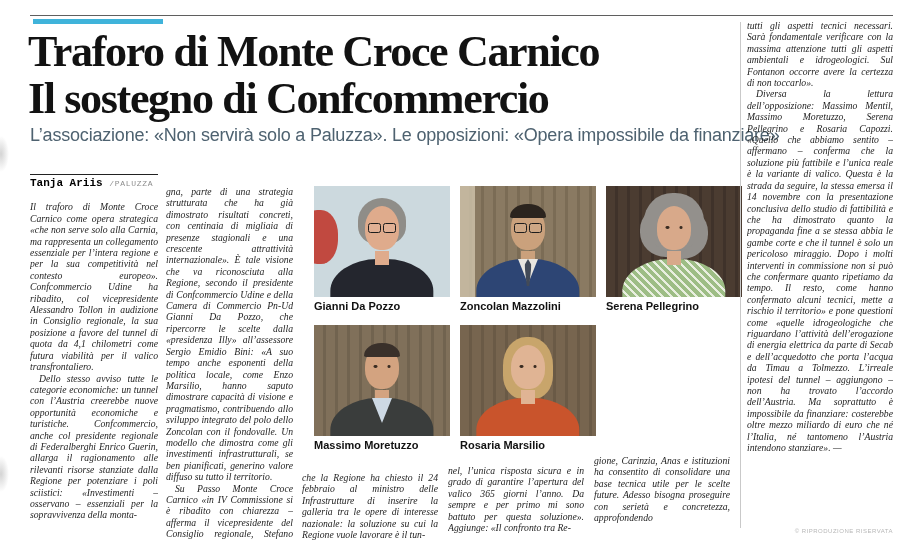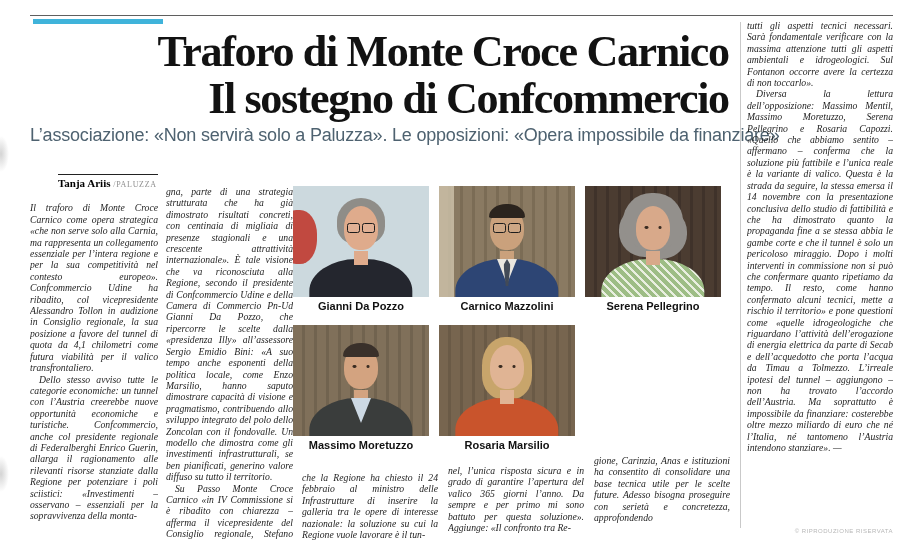--- a/index.html
+++ b/index.html
@@ -33,29 +33,29 @@
   .col1{left:30px;top:174px;width:128px;height:368px;}
   .col2{left:166px;top:186px;width:127px;height:356px;}
   .col3{left:302px;top:472px;width:136px;height:84px;}
   .col4{left:448px;top:465px;width:136px;height:84px;}
   .col5{left:594px;top:455px;width:136px;height:84px;}
   .colR{left:747px;top:20px;width:146px;height:502px;}
   .divider-v{left:740px;top:22px;width:1px;height:506px;background:#c9c9c9;}
   
   .byline{
     border-top:1px solid #222;padding-top:3px;margin-bottom:12px;
-    font-family:Liberation Serif, serif;font-size:11px;font-weight:700;color:#000;margin-left:28px;
+    font-family:Liberation Mono, monospace;font-size:11px;font-weight:700;color:#000;
   }
   .byline .loc{
     font-weight:400;font-size:8px;color:#8d8d8d;letter-spacing:.7px;
   }
   
   .photo-grid{
-    left:293px;top:186px;width:428px;display:grid;
-    grid-template-columns:repeat(3,136px);column-gap:10px;row-gap:12px;text-align:center;
+    left:314px;top:186px;width:428px;display:grid;
+    grid-template-columns:repeat(3,136px);column-gap:10px;row-gap:12px;
   }
   figure{margin:0;}
   figcaption{
     margin-top:3px;font-family:"Liberation Sans",sans-serif;
     font-size:11px;line-height:13px;font-weight:700;color:#111;
   }
   .photo{position:relative;width:136px;height:111px;overflow:hidden;background:var(--bg,#888);}
   .photo.wood{background:repeating-linear-gradient(90deg,var(--bg) 0 9px,var(--bg2,var(--bg)) 9px 12px);}
   .photo>div{position:absolute;}
   .ph-accent{display:none;z-index:1;}
@@ -95,21 +95,21 @@
 </head>
 <body>
 
 <div id="page">
 
   <div class="abs top-rule"></div>
   <div class="abs accent-bar" style="background: rgb(63, 179, 218);"></div>
   <div class="abs curl c1"></div>
   <div class="abs curl c2"></div>
 
-  <h1 class="abs headline" style="margin:0;text-align:right;">
+  <h1 class="abs headline" style="margin:0;">
     <span>Traforo di Monte Croce Carnico</span>
     <span>Il sostegno di Confcommercio</span>
   </h1>
 
   <div class="abs subhead">L’associazione: «Non servirà solo a Paluzza». Le opposizioni: «Opera impossibile da finanziare»</div>
 
   <div class="col col1">
     <div class="byline">
       <span>Tanja Ariis</span>
       <span class="loc">/PALUZZA</span>
@@ -149,21 +149,21 @@
         <div class="ph-neck"></div>
         <div class="ph-shirt"></div>
         <div class="ph-tie"></div>
         <div class="ph-head"></div>
 
         <div class="ph-glasses">
             <i></i>
             <i></i>
           </div>
       </div>
-      <figcaption>Carnico Mazzolini</figcaption>
+      <figcaption>Zoncolan Mazzolini</figcaption>
     </figure>
     <figure>
       <div class="photo wood hair-curly patterned" style="--bg: #4b3c31; --bg2: #3f322a; --hair: #93908c; --skin: #d8a98a; --top: #9dbd85; --pattern: #e9efe0;">
 
         <div class="ph-hair"></div>
         <div class="ph-torso"></div>
         <div class="ph-neck"></div>
         <div class="ph-shirt"></div>
         <div class="ph-tie"></div>
         <div class="ph-head"></div>

